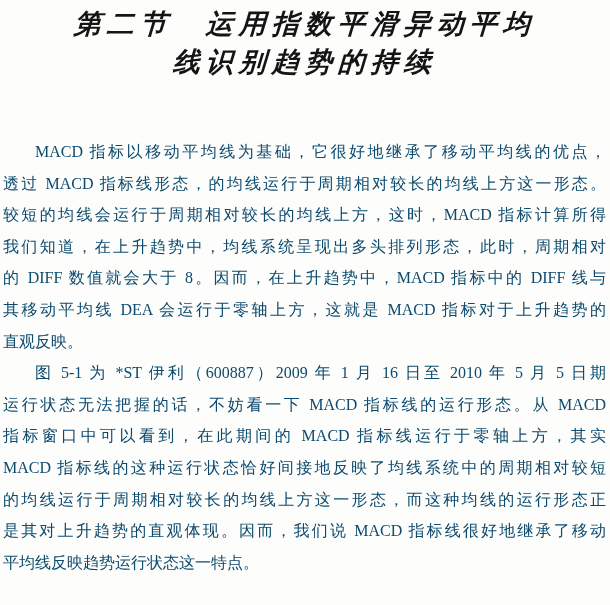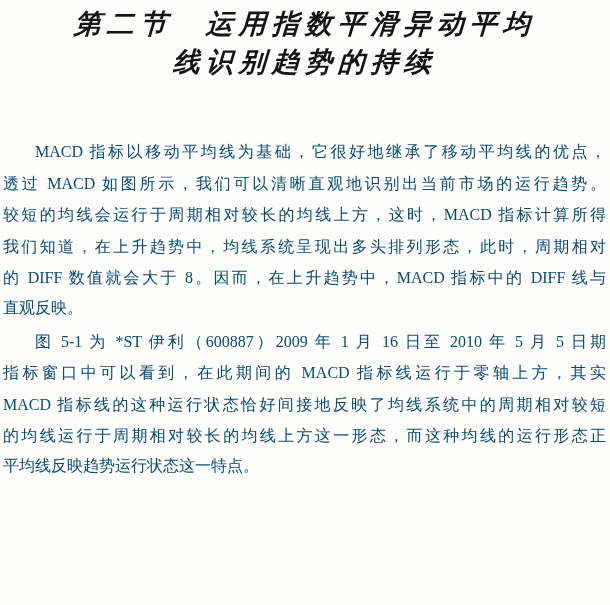--- a/index.html
+++ b/index.html
@@ -34,46 +34,49 @@
   .text-line {
     font-size: 16px;
     line-height: 31.6px;
     text-align: justify;
     text-align-last: justify;
     text-justify: inter-character;
     color: #0c4a6e;
     white-space: nowrap;
   }
   .text-line.para-start { text-indent: 2em; }
-  .text-line.para-end { text-align-last: left; white-space: normal; font-family: Liberation Mono, monospace; }
+  .text-line.para-end { text-align-last: left; white-space: normal; }
 </style>
 </head>
 <body>
 
 <div class="page">
 
   <div class="title-block">
     <div class="title-line">第二节　运用指数平滑异动平均</div>
     <div class="title-line">线识别趋势的持续</div>
   </div>
 
   <div class="body-block">
 
     <div>
       <div class="text-line para-start">MACD 指标以移动平均线为基础，它很好地继承了移动平均线的优点，</div>
-      <div class="text-line">透过 MACD 如图所示，我们可以清晰直观地识别出当前市场的运行趋势。</div>
+      <div class="text-line">透过 MACD 指标线形态，的均线运行于周期相对较长的均线上方这一形态。</div>
       <div class="text-line">较短的均线会运行于周期相对较长的均线上方，这时，MACD 指标计算所得</div>
       <div class="text-line">我们知道，在上升趋势中，均线系统呈现出多头排列形态，此时，周期相对</div>
       <div class="text-line">的 DIFF 数值就会大于 8。因而，在上升趋势中，MACD 指标中的 DIFF 线与</div>
+      <div class="text-line">其移动平均线 DEA 会运行于零轴上方，这就是 MACD 指标对于上升趋势的</div>
       <div class="text-line para-end">直观反映。</div>
     </div>
 
     <div>
       <div class="text-line para-start">图 5-1 为 *ST 伊利（600887）2009 年 1 月 16 日至 2010 年 5 月 5 日期</div>
+      <div class="text-line">运行状态无法把握的话，不妨看一下 MACD 指标线的运行形态。从 MACD</div>
       <div class="text-line">指标窗口中可以看到，在此期间的 MACD 指标线运行于零轴上方，其实</div>
       <div class="text-line">MACD 指标线的这种运行状态恰好间接地反映了均线系统中的周期相对较短</div>
       <div class="text-line">的均线运行于周期相对较长的均线上方这一形态，而这种均线的运行形态正</div>
+      <div class="text-line">是其对上升趋势的直观体现。因而，我们说 MACD 指标线很好地继承了移动</div>
       <div class="text-line para-end">平均线反映趋势运行状态这一特点。</div>
     </div>
 
   </div>
 
 </div>
 
 </body></html>

